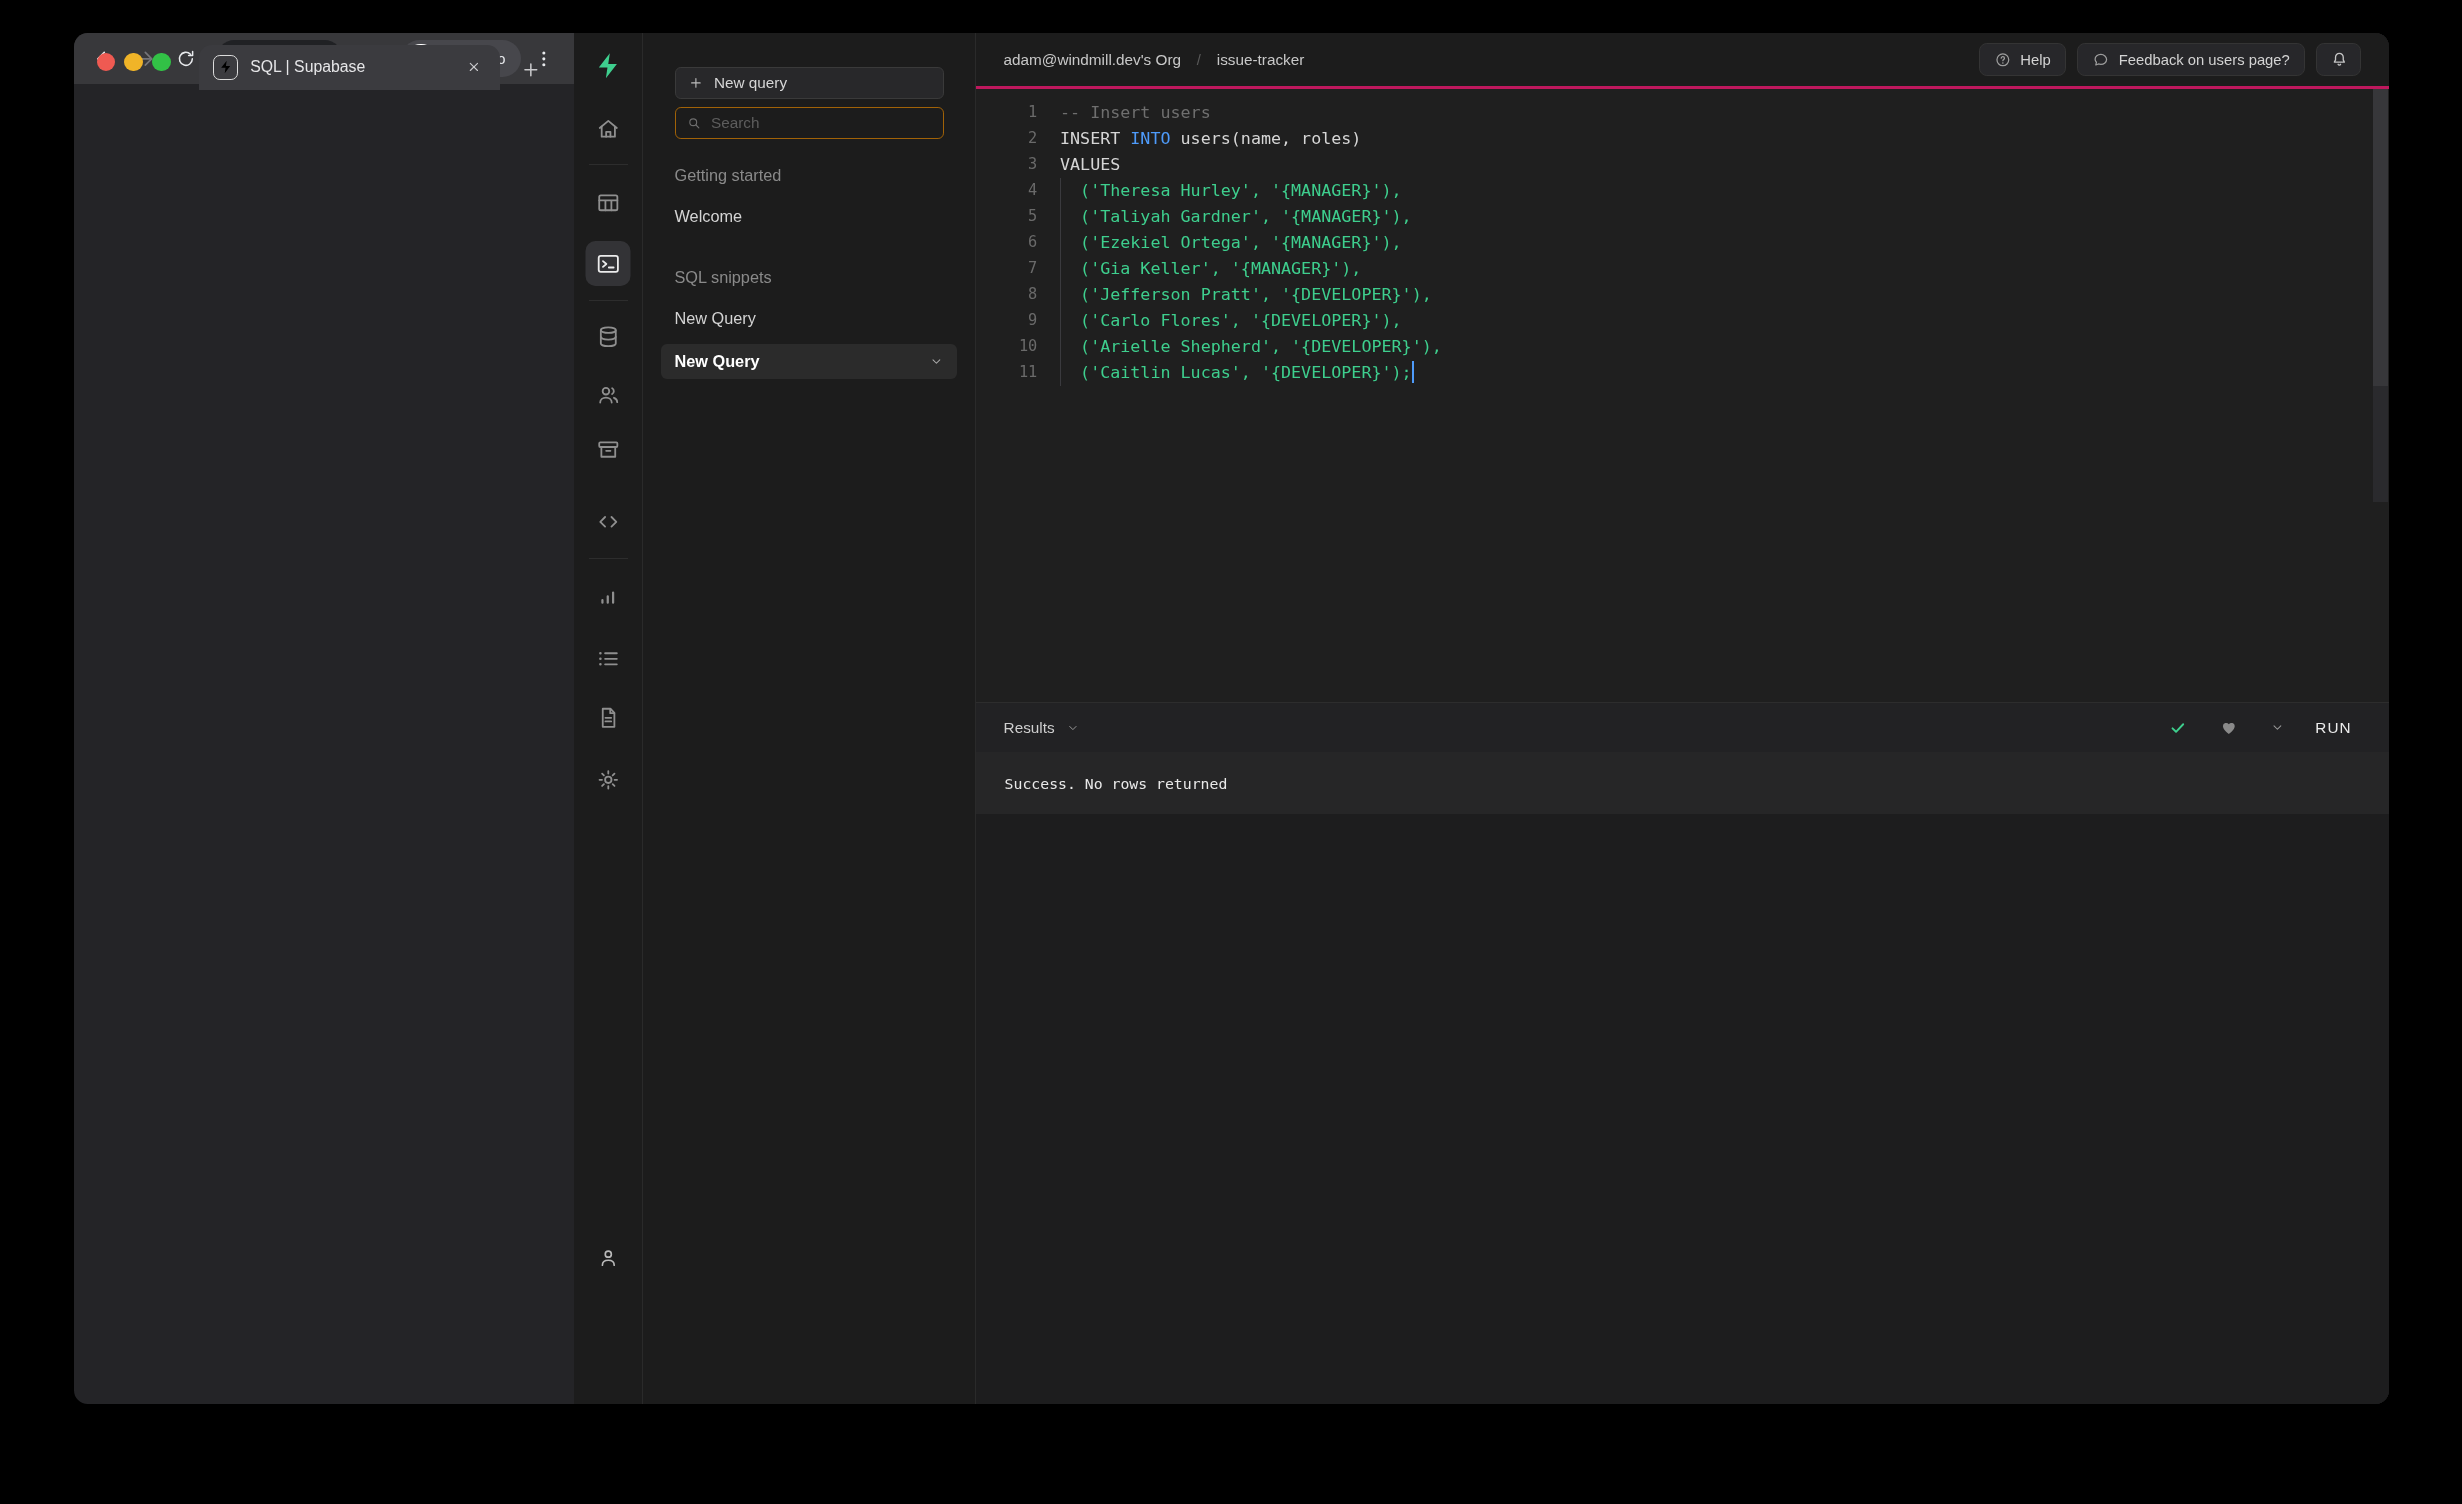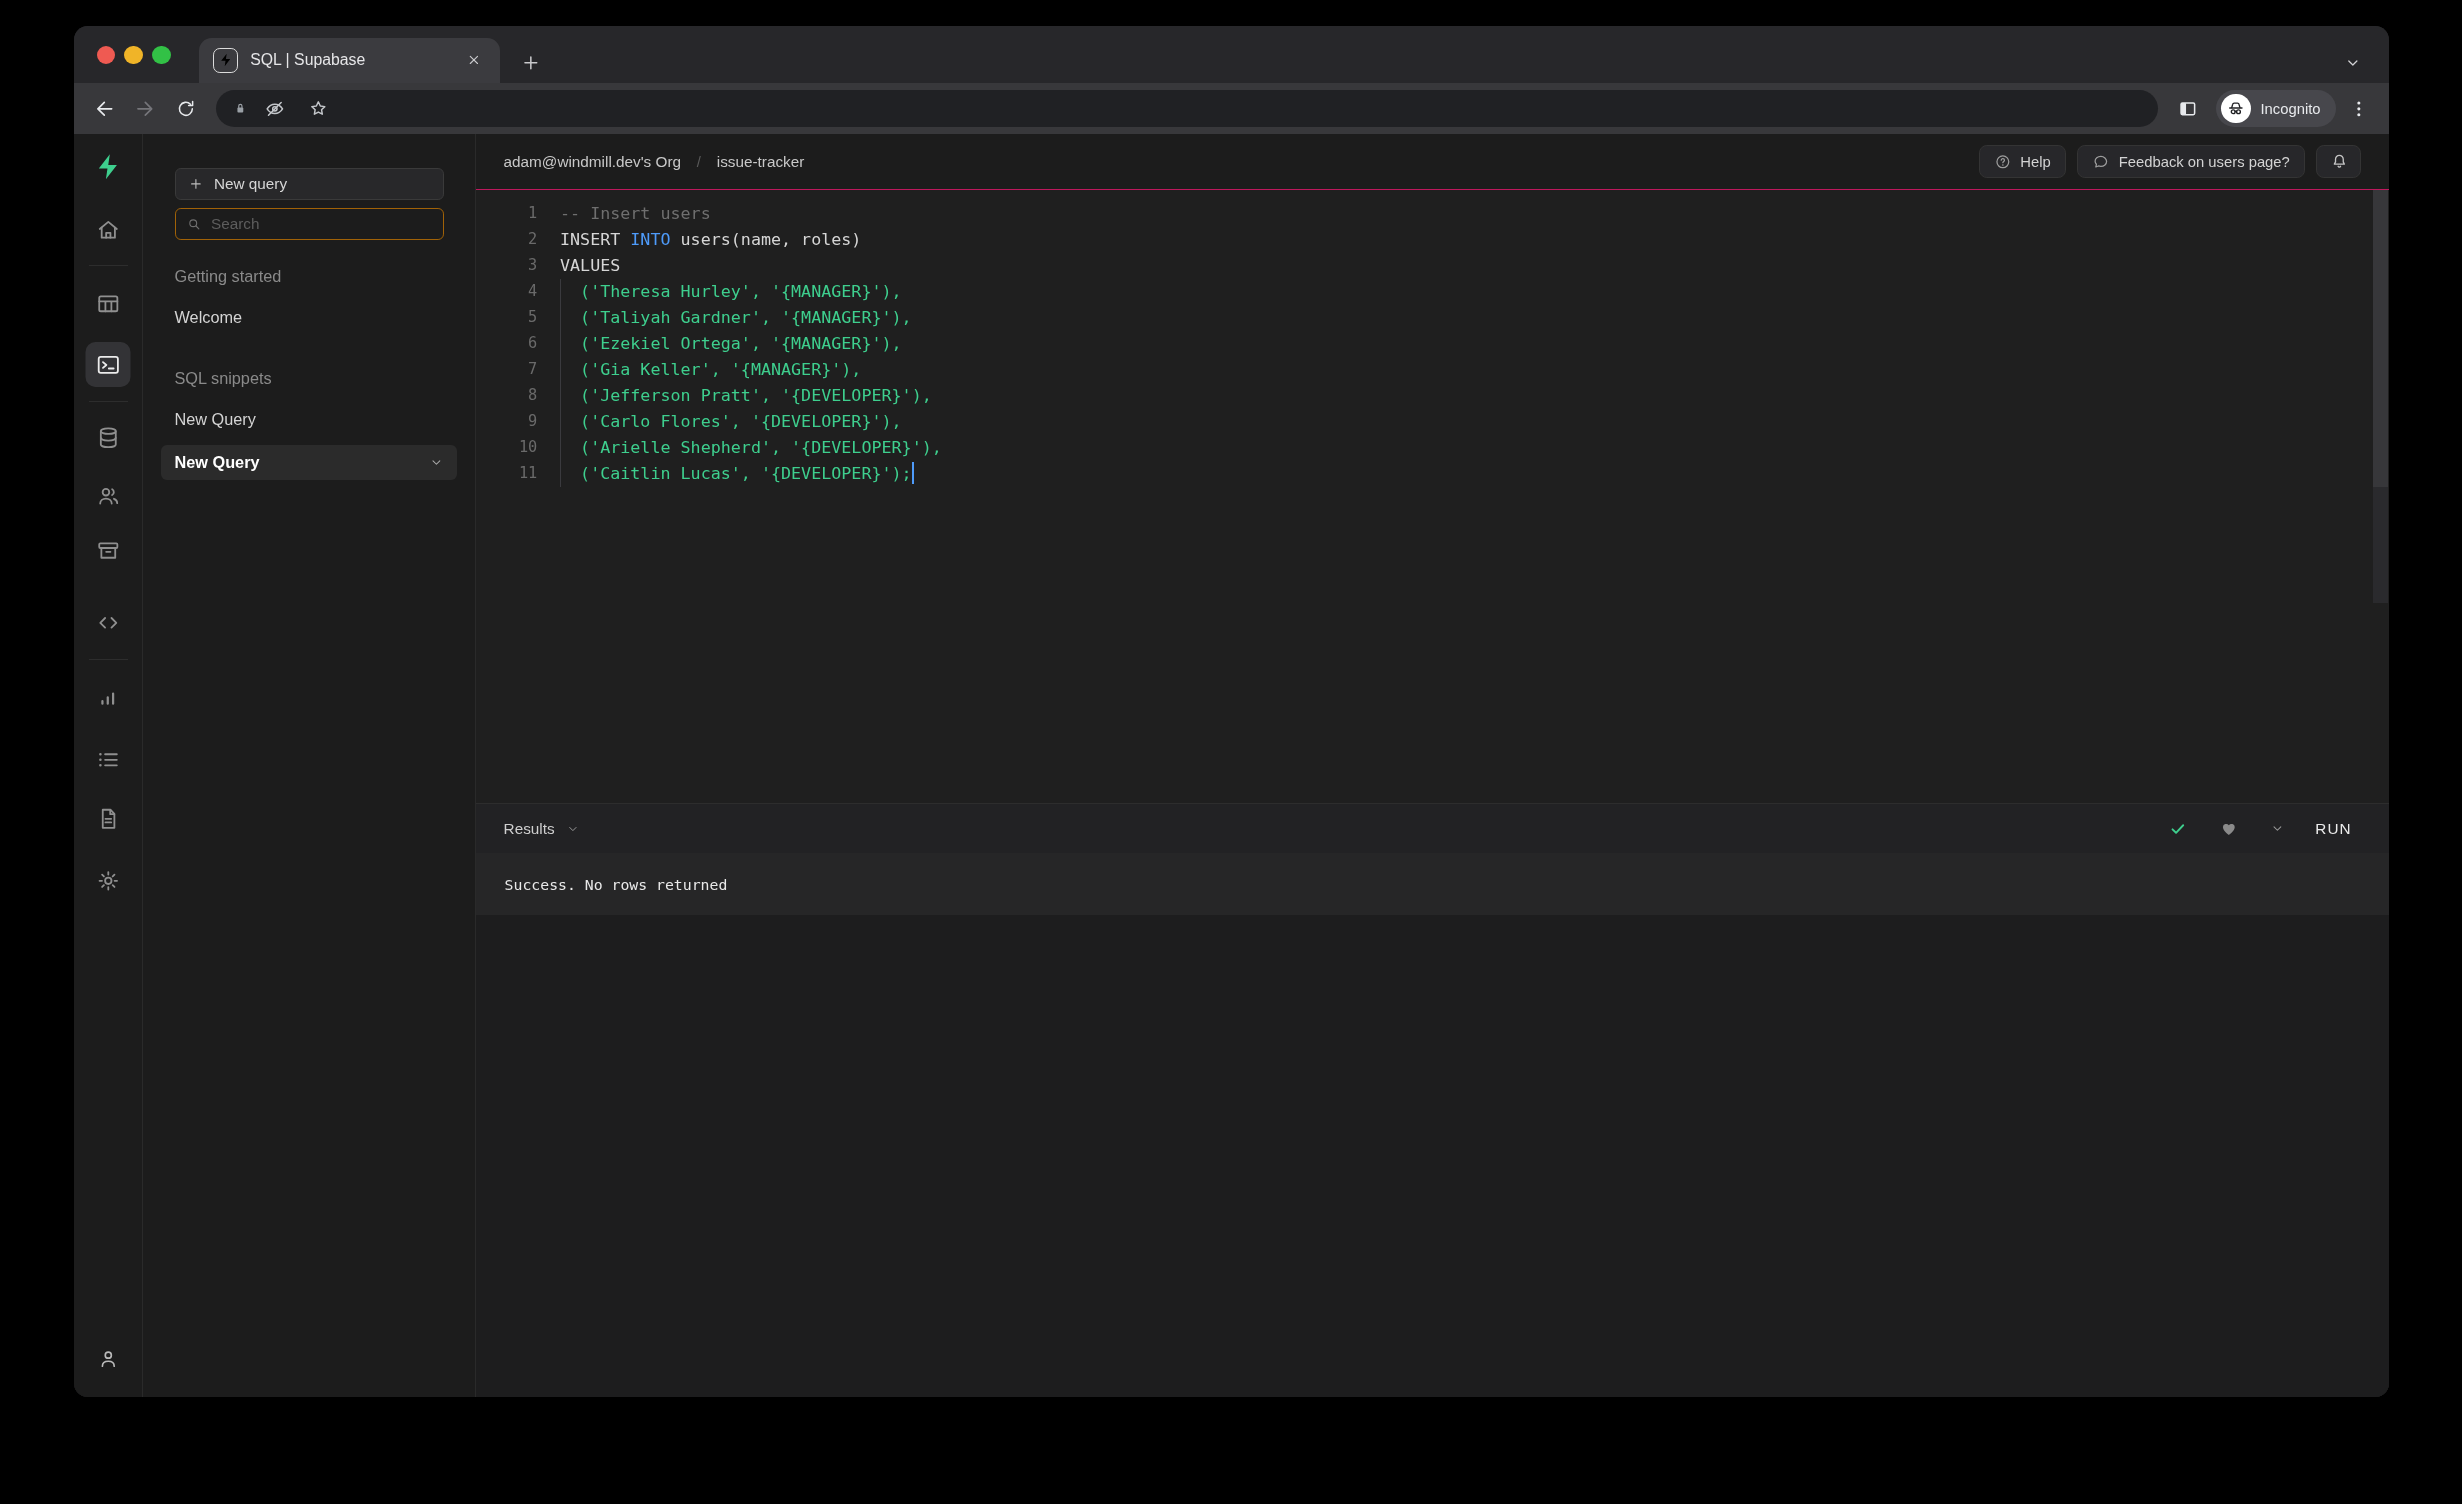--- a/index.html
+++ b/index.html
@@ -1,21 +1,21 @@
 <!DOCTYPE html>
 <html><head>
 <meta charset="utf-8">
 <title>SQL | Supabase</title>
 <style>
   * { box-sizing: border-box; margin: 0; padding: 0; }
   html,body { width:2463px; height:1504px; background:#000; overflow:hidden;
     font-family:"Liberation Sans", sans-serif; }
 
-  .window { position:absolute; left:74px; top:26px; width:2315px; height:1371px;
-    border-radius:13.8px; background:#242427; overflow:hidden; display:flex; flex-direction:column; }
+  .window { position:absolute; left:74px; top:33px; width:2315px; height:1371px;
+    border-radius:13.8px; background:#242427; overflow:hidden; display:flex; flex-direction:row; }
 
   
   .tabstrip { height:57px; background:#27272a; position:relative; flex:0 0 auto; }
   .traffic { position:absolute; left:22.7px; top:19.7px; display:flex; gap:8.9px; }
   .light { width:18.7px; height:18.7px; border-radius:50%; }
   .tab { position:absolute; left:125px; top:11.8px; width:301px; height:45px; background:#3b3b3f;
     border-radius:12.8px 12.8px 0 0; display:flex; align-items:center; padding:0 13.8px; gap:11.8px; }
   .favicon { width:25.6px; height:25.6px; border:1.6px solid #dcdcdc; border-radius:6.9px;
     display:flex; align-items:center; justify-content:center; flex:0 0 auto; }
   .tab-title { font-size:15.8px; color:#e6e6e8; white-space:nowrap; flex:1; }
@@ -69,21 +69,21 @@
   .search-input::placeholder { color:#5d5d5d; }
   .section-label { margin-top:27.6px; font-size:16.3px; color:#8a8a8a; }
   .section-label.mt-lg { margin-top:42px; }
   .panel-item { margin-top:21.7px; font-size:16.3px; color:#d4d4d4; }
   .panel-item.active-pill { margin:15.8px -13.8px 0; height:35px; background:#2b2b2b; border-radius:5.9px;
     display:flex; align-items:center; justify-content:space-between; padding:0 13.8px;
     color:#ffffff; font-weight:700; }
   .active-pill .ic { color:#ababab; }
 
   .main { flex:1; display:flex; flex-direction:column; min-width:0; background:#1f1f1f; }
-  .crumbbar { height:56px; background:#1c1c1c; border-bottom:1px solid #be185d; display:flex;
+  .crumbbar { height:56px; background:#1c1c1c; border-bottom:3px solid #be185d; display:flex;
     align-items:center; padding:0 27.6px; gap:15.8px; flex:0 0 auto; }
   .crumb { font-size:15.3px; color:#c8c8c8; }
   .crumb-sep { color:#5a5a5a; font-size:14.8px; }
   .crumb-actions { margin-left:auto; display:flex; gap:11.8px; align-items:center; }
   .action-btn { height:33px; border:1px solid #343434; background:#27272a; border-radius:7.9px;
     display:flex; align-items:center; gap:8.9px; padding:0 13.8px; color:#d3d3d3; font-size:14.8px; }
   .action-btn .ic { color:#9d9d9d; }
   .bell-btn { width:45px; height:33px; border:1px solid #343434; background:#27272a; border-radius:7.9px;
     display:flex; align-items:center; justify-content:center; color:#c5c5c5; }
 

